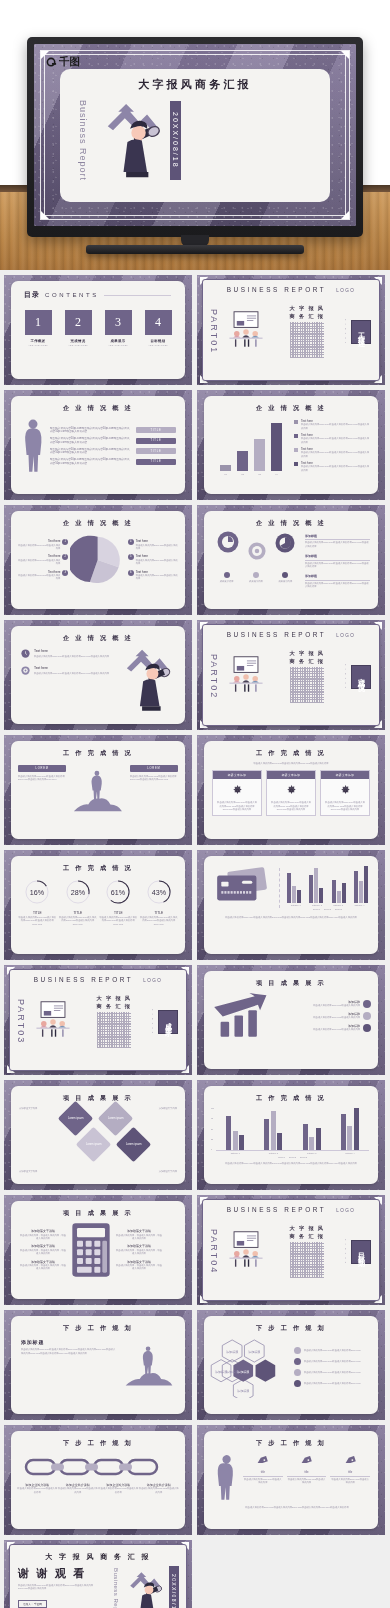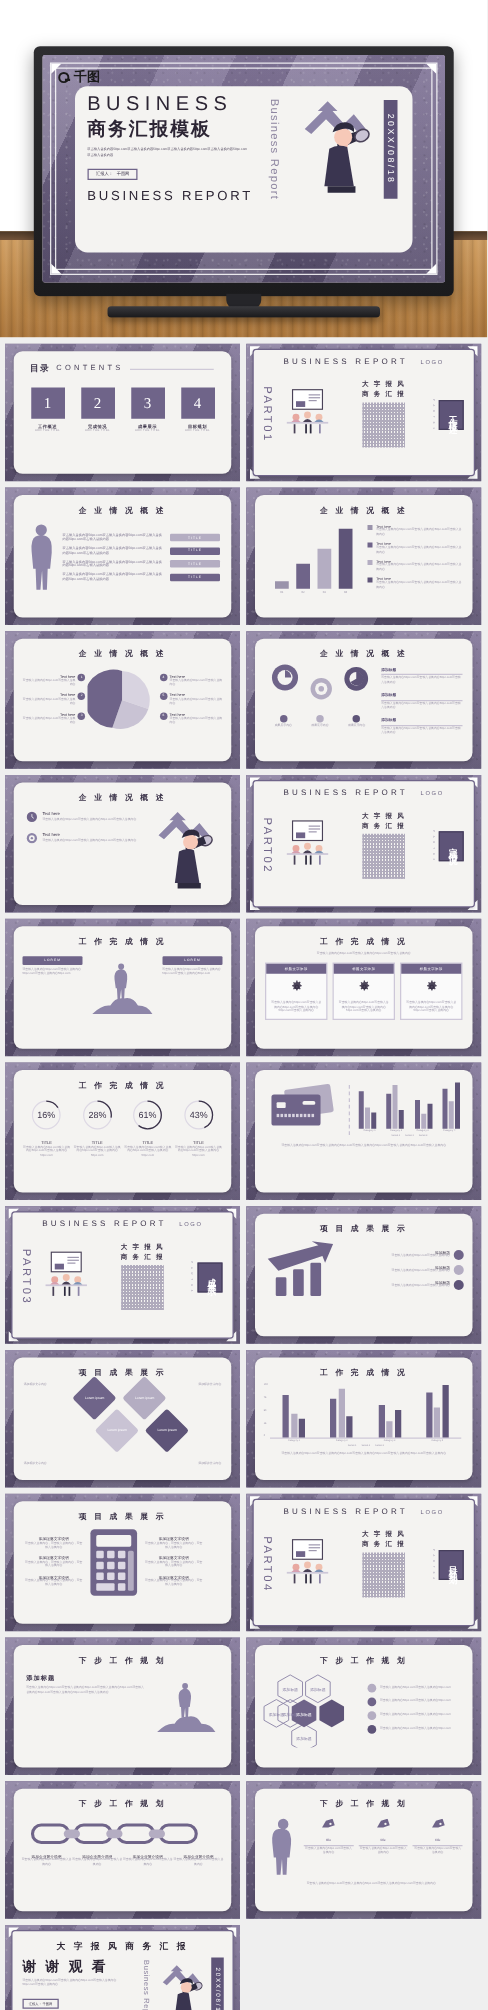--- a/index.html
+++ b/index.html
@@ -160,31 +160,22 @@
 
       <div style="position:absolute;left:12px;top:11px;display:flex;align-items:center;gap:2px;z-index:5;">
         <svg width="11" height="11" viewBox="0 0 24 24">
             <circle cx="11" cy="11" r="8" fill="none" stroke="#1a1a1a" stroke-width="3.4"></circle>
             <rect x="13" y="13" width="9" height="4" fill="#1a1a1a"></rect>
           </svg>
         <span style="font-size:10.5px;font-weight:bold;color:#1a1a1a;letter-spacing:0px;">千图</span>
       </div>
 
       <div class="cover-card">
+        <div style="text-align:center;font-size:11px;font-weight:bold;letter-spacing:3.2px;color:#2c2534;margin-top:8px;">大字报风商务汇报</div>
         <div style="display:flex;padding:6px 10px 0 10px;">
-          <div style="flex:1;">
-            <div style="font-size:16px;letter-spacing:4.4px;color:#2c2534;">BUSINESS</div>
-            <div style="font-size:15px;font-weight:bold;letter-spacing:1.6px;color:#2c2534;margin-top:1px;">商务汇报模板</div>
-            <div style="font-size:2.6px;color:#5c5468;line-height:1.7;margin-top:5px;width:130px;">双击输入替换内容50pc.com双击输入替换内容50pc.com双击输入替换内容50pc.com双击输入替换内容50pc.com双击输入替换内容</div>
-            <div style="display:inline-flex;gap:3px;border:1px solid #6f6489;padding:1.5px 6px;margin-top:5px;font-size:3.4px;color:#3a3248;">
-              <span>汇报人：</span>
-              <span>千图网</span>
-            </div>
-            <div style="font-size:10.5px;letter-spacing:2.2px;color:#2c2534;margin-top:6px;">BUSINESS REPORT</div>
-          </div>
           <div style="width:26px;display:flex;align-items:center;justify-content:center;">
             <span style="writing-mode:vertical-rl;font-size:9px;letter-spacing:1px;color:#8d85a0;line-height:1.15;">Business Report</span>
           </div>
           <div style="width:72px;position:relative;">
             <svg viewBox="0 0 110 120" width="72" height="80">
               <path d="M18 42 L40 20 L34 20 L46 8 L58 20 L52 20 L66 36 L78 24 L96 46 L88 52 L76 38 L64 50 L44 30 L26 48 Z" fill="#8d85a8"></path>
               <path d="M58 66 q-2 -12 8 -16 l18 -6 4 10 -16 7 z" fill="#2d2a3e"></path>
               <ellipse cx="88" cy="50" rx="9" ry="7" transform="rotate(-28 88 50)" fill="#c9c3d4" stroke="#4a4258" stroke-width="2"></ellipse>
               <path d="M60 58 q6 -4 12 0 l-2 6 -10 -2 z" fill="#f2b8a8"></path>
               <path d="M54 52 a11 11 0 1 1 22 0 a11 11 0 0 1 -22 0" fill="#f7c9b8"></path>

